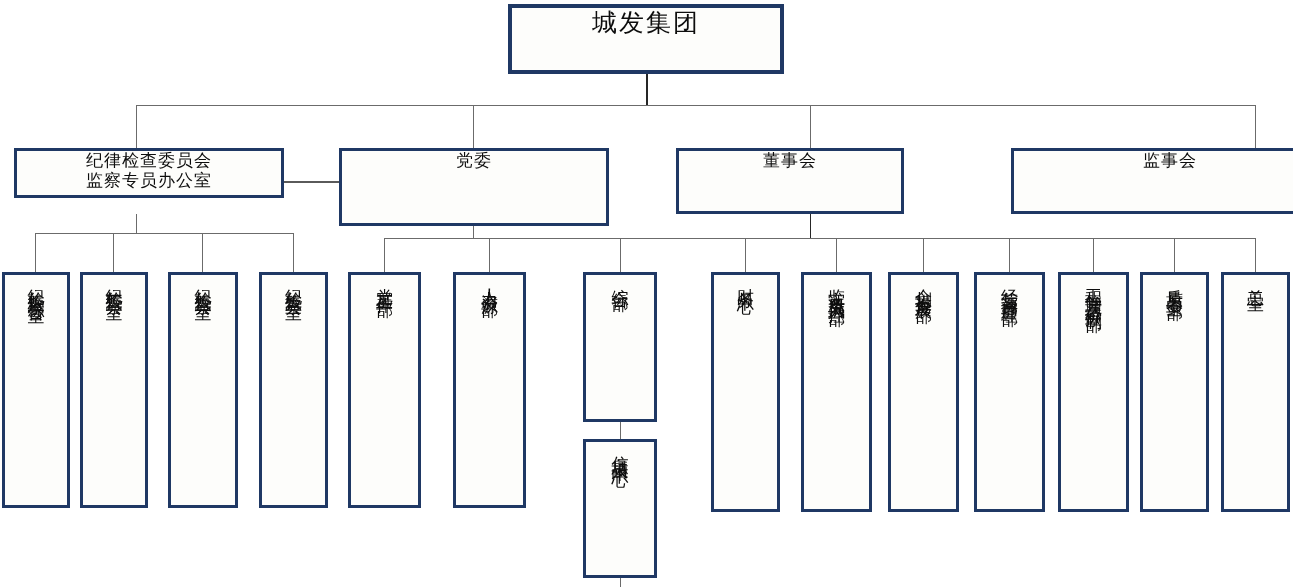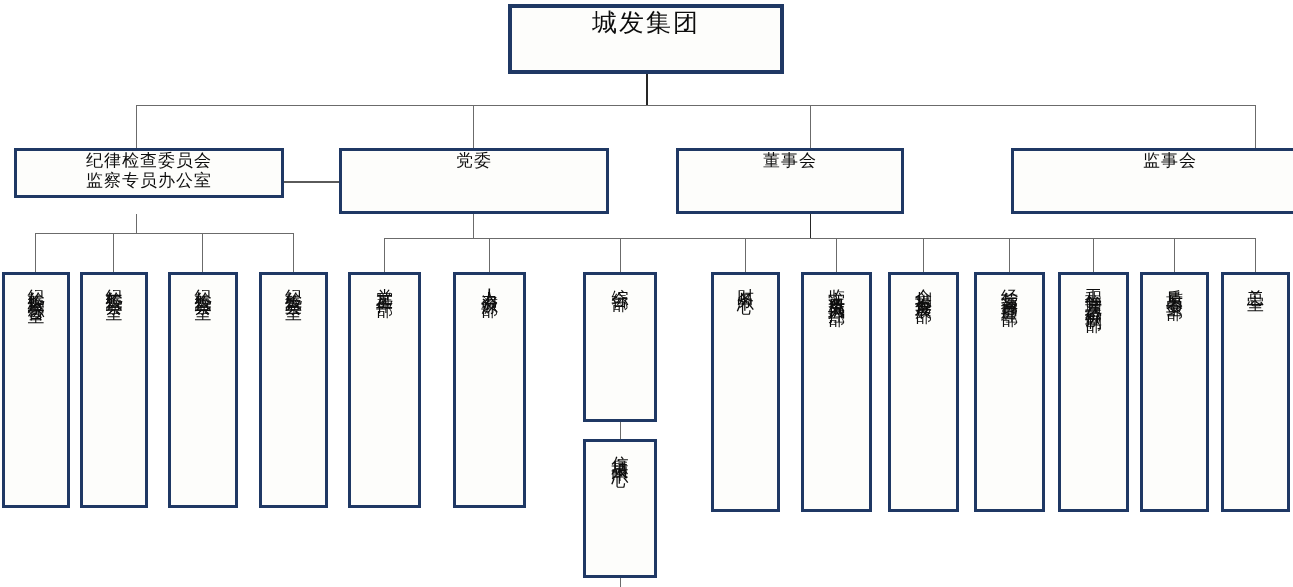--- a/index.html
+++ b/index.html
@@ -107,21 +107,21 @@
 
   <div class="node root" style="left:508px; top:4px; width:276px; height:70px;">
     <span class="htext">城发集团</span>
   </div>
 
   <div class="node lvl2" style="left:2px; top:148px; width:270px; height:50px;margin-left:12px;">
     <span class="htext">纪律检查委员会
 监察专员办公室</span>
   </div>
 
-  <div class="node lvl2" style="left:339px; top:148px; width:270px; height:66px;">
+  <div class="node lvl2" style="left:339px; top:148px; width:270px; height:78px;">
     <span class="htext">党委</span>
   </div>
 
   <div class="node lvl2" style="left:676px; top:148px; width:228px; height:66px;">
     <span class="htext">董事会</span>
   </div>
 
   <div class="node lvl2" style="left:1011px; top:148px; width:318px; height:66px;">
     <span class="htext">监事会</span>
   </div>

